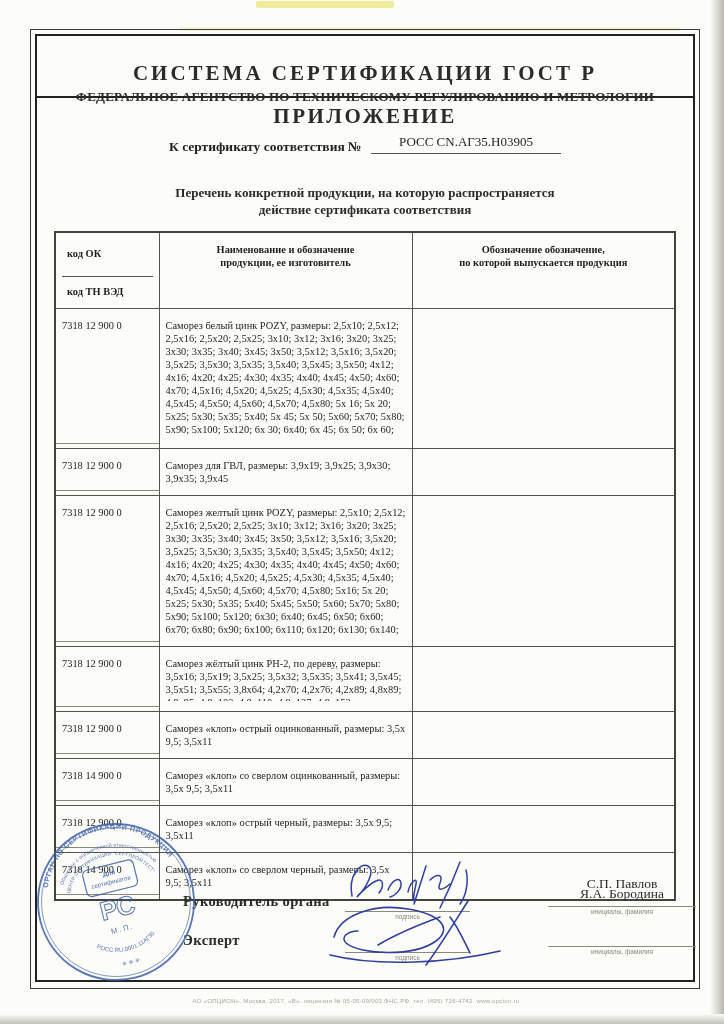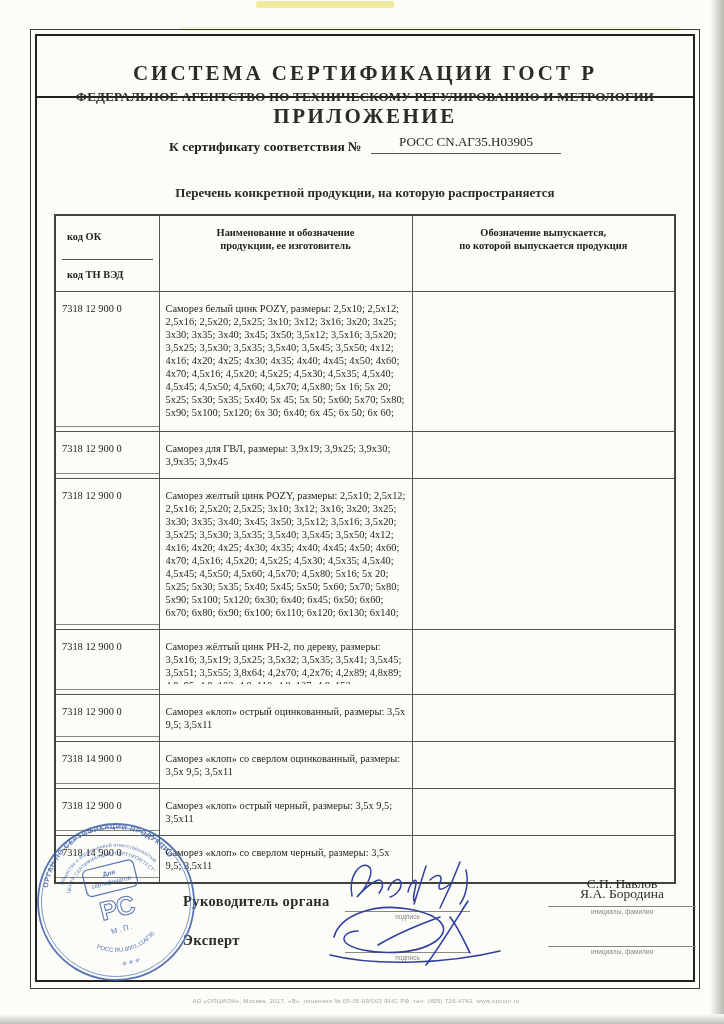--- a/index.html
+++ b/index.html
@@ -150,40 +150,41 @@
 
       <div class="appendix-title">ПРИЛОЖЕНИЕ</div>
 
       <div class="cert-line">
         <span class="lbl">К сертификату соответствия №</span>
         <span class="val"><span>РОСС CN.АГ35.Н03905</span></span>
       </div>
 
       <div class="desc">
         <div>Перечень конкретной продукции,  на которую распространяется</div>
+        <div>действие сертификата соответствия</div>
       </div>
 
       <table class="products">
         <colgroup>
             <col class="c1">
             <col class="c2">
             <col class="c3">
           </colgroup>
         <tbody>
             <tr>
           <td class="hdr-codes">
             <div class="top">код ОК</div>
             <div class="bot">код ТН ВЭД</div>
           </td>
           <td class="hdr">
             <div>Наименование и обозначение</div>
             <div>продукции, ее изготовитель</div>
           </td>
           <td class="hdr">
-            <div>Обозначение выпускается,</div>
+            <div>Обозначение обозначение,</div>
             <div>по которой выпускается продукция</div>
           </td>
         </tr>
 
 
         <tr class="r1">
           <td class="code-cell">7318 12 900 0</td>
           <td>
                 <div class="cellwrap wr1">Саморез белый цинк POZY, размеры: 2,5х10; 2,5х12; 2,5х16; 2,5х20; 2,5х25; 3х10; 3х12; 3х16; 3х20; 3х25; 3х30; 3х35; 3х40; 3х45; 3х50; 3,5х12; 3,5х16; 3,5х20; 3,5х25; 3,5х30; 3,5х35; 3,5х40; 3,5х45; 3,5х50; 4х12; 4х16; 4х20; 4х25; 4х30; 4х35; 4х40; 4х45; 4х50; 4х60; 4х70; 4,5х16; 4,5х20; 4,5х25; 4,5х30; 4,5х35; 4,5х40; 4,5х45; 4,5х50; 4,5х60; 4,5х70; 4,5х80; 5х 16; 5х 20; 5х25; 5х30; 5х35; 5х40; 5х 45; 5х 50; 5х60; 5х70; 5х80; 5х90; 5х100; 5х120; 6х 30; 6х40; 6х 45; 6х 50; 6х 60; 6х70; 6х80; 6х90; 6х100; 6х110; 6х120; 6х130; 6х140; 6х150; 6х160; 6х180; 6х200</div>
               </td>

